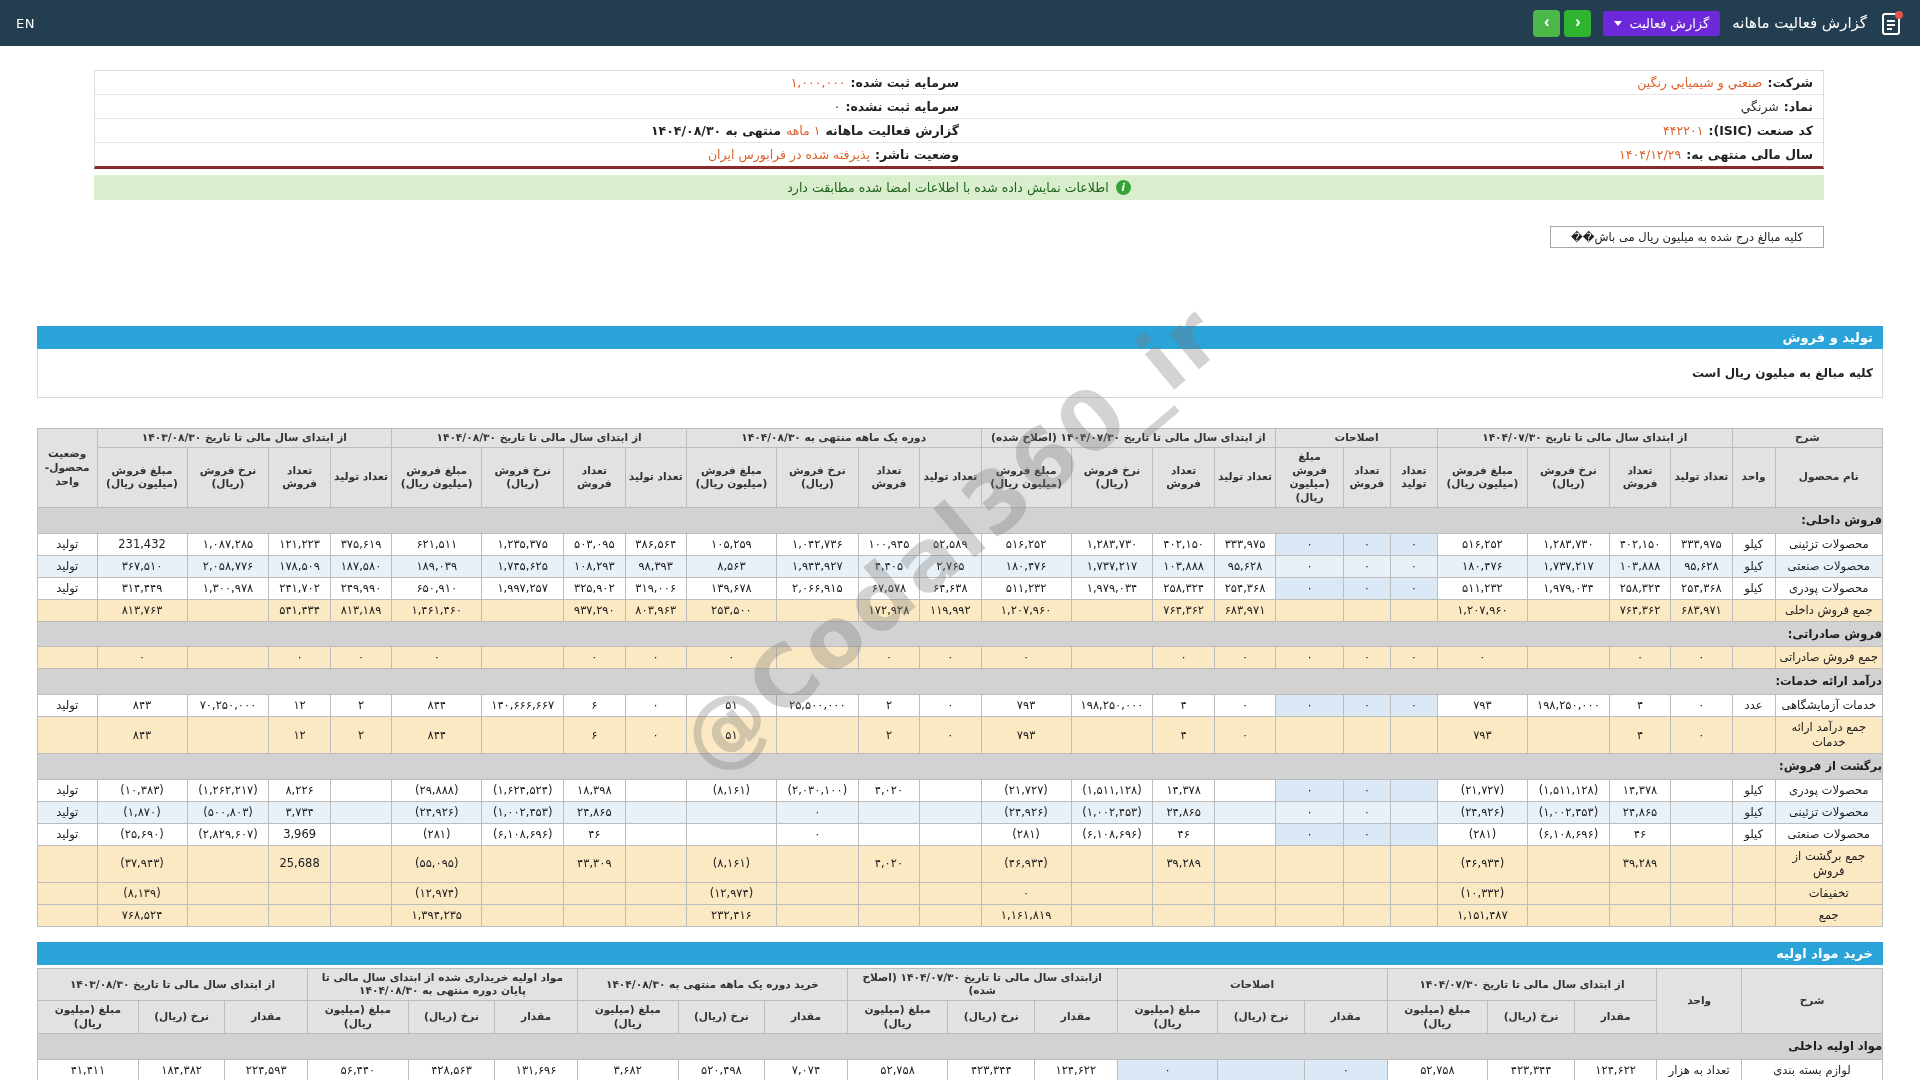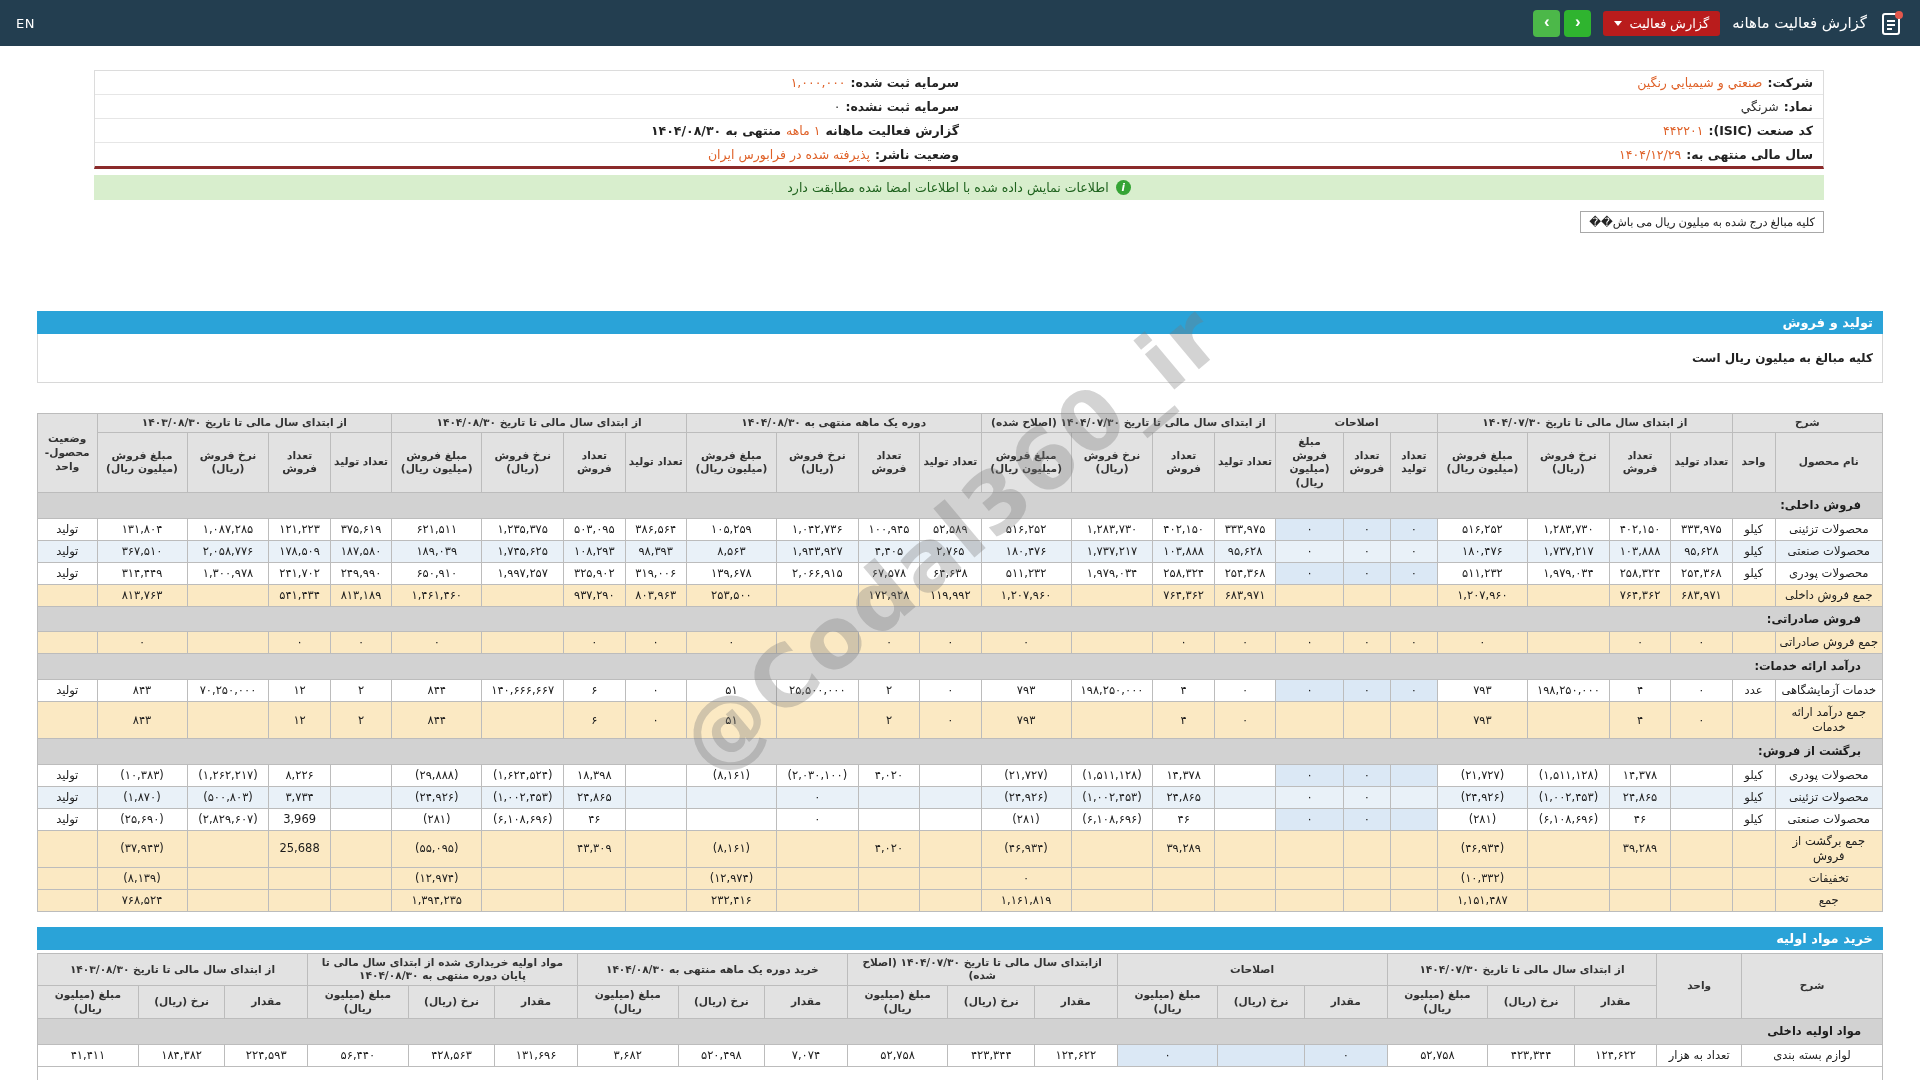--- a/index.html
+++ b/index.html
@@ -11,21 +11,21 @@
     color:#222;
   }
   
   .topbar {
     height:46px; background:#233e50; display:flex; align-items:center;
     padding:0 16px; gap:12px;
   }
   .report-icon { display:flex; align-items:center; }
   .topbar-title { color:#fff; font-size:15px; white-space:nowrap; }
   .report-btn {
-    background:#b91c1c; color:#fff; font-size:13px; border:none;
+    background:#6d28d9; color:#fff; font-size:13px; border:none;
     padding:5px 11px; border-radius:3px; display:flex; align-items:center; gap:7px;
     cursor:pointer; white-space:nowrap;
   }
   .chevron-down { width:0; height:0; border-left:4px solid transparent;
     border-right:4px solid transparent; border-top:5px solid #fff; display:inline-block; }
   .nav-group { display:flex; gap:4px; direction:ltr; }
   .nav-btn {
     width:27px; height:27px; border:none; border-radius:4px; color:#fff;
     font-size:17px; font-weight:bold; display:flex; align-items:center; justify-content:center;
     cursor:pointer; padding:0 0 3px 0;
@@ -53,40 +53,40 @@
     height:25px; display:flex; align-items:center; justify-content:center; gap:7px;
   }
   .info-icon {
     width:15px; height:15px; border-radius:50%; background:#35a435; color:#fff;
     font-size:10px; font-weight:bold; font-style:italic;
     display:flex; align-items:center; justify-content:center; flex:0 0 auto;
   }
 
   
   .note-box {
-    width:fit-content; margin:11px 96px 0 auto;  
-    border:1px solid #a8a8a8; padding:3px 8px; font-size:11.5px; color:#222; background:#fff;font-family:Liberation Serif, serif;
+    width:fit-content; margin:26px 96px 0 auto;  
+    border:1px solid #a8a8a8; padding:3px 20px; font-size:11.5px; color:#222; background:#fff;
   }
 
   
   .main { margin:78px 37px 0 37px; }
   .section-bar { background:#2aa3d8; color:#fff; font-weight:bold; font-size:13px; padding:4px 10px; }
   .subtitle-row { border:1px solid #d8d8d8; border-top:none; background:#fff;
     font-size:12px; font-weight:bold; color:#222; padding:17px 9px; }
   .table-gap { height:30px; }
   .gap2 { height:15px; }
 
   table.data { width:100%; border-collapse:collapse; table-layout:fixed; font-size:11.5px; }
   table.data th, table.data td {
     border:1px solid #bcbcbc; padding:3px 2px; text-align:center; color:#1c1c1c;
     overflow:hidden; word-wrap:break-word; line-height:1.3;
   }
   table.data thead th { background:#e2e2e2; font-size:10.6px; font-weight:bold; color:#333; padding:2px 3px; }
   td.name { text-align:right; padding-right:5px; }
-  tr.section td { background:#d2d2d2; text-align:right; font-weight:bold; padding:5px 21px; font-size:11.5px; }
+  tr.section td { background:#d2d2d2; text-align:right; font-weight:bold; padding:5px 0; font-size:11.5px; }
   tr.alt td { background:#e9f1f8; }
   td.adj { background:#dbe8f5; }
   tr.total td { background:#fbe9c3; }
   td.neg { color:#cc1a1a; }
   tr.clipped td { height:14px; border-bottom:none; background:#fff; }
 
   
   .watermark {
     position:absolute; left:615px; top:490px; z-index:9; pointer-events:none;
     direction:ltr; white-space:nowrap; transform:rotate(-40deg);
@@ -265,21 +265,21 @@
           <td>۱۰۰,۹۴۵</td>
           <td>۱,۰۴۲,۷۳۶</td>
           <td>۱۰۵,۲۵۹</td>
           <td>۳۸۶,۵۶۴</td>
           <td>۵۰۳,۰۹۵</td>
           <td>۱,۲۳۵,۳۷۵</td>
           <td>۶۲۱,۵۱۱</td>
           <td>۳۷۵,۶۱۹</td>
           <td>۱۲۱,۲۲۳</td>
           <td>۱,۰۸۷,۲۸۵</td>
-          <td>۱۳۱,۸۰۴</td>
+          <td>231,432</td>
           <td>تولید</td>
         </tr>
         <tr class="alt">
           <td class="name">محصولات صنعتی</td>
           <td>کیلو</td>
           <td>۹۵,۶۲۸</td>
           <td>۱۰۳,۸۸۸</td>
           <td>۱,۷۳۷,۲۱۷</td>
           <td>۱۸۰,۴۷۶</td>
           <td class="adj">۰</td>

